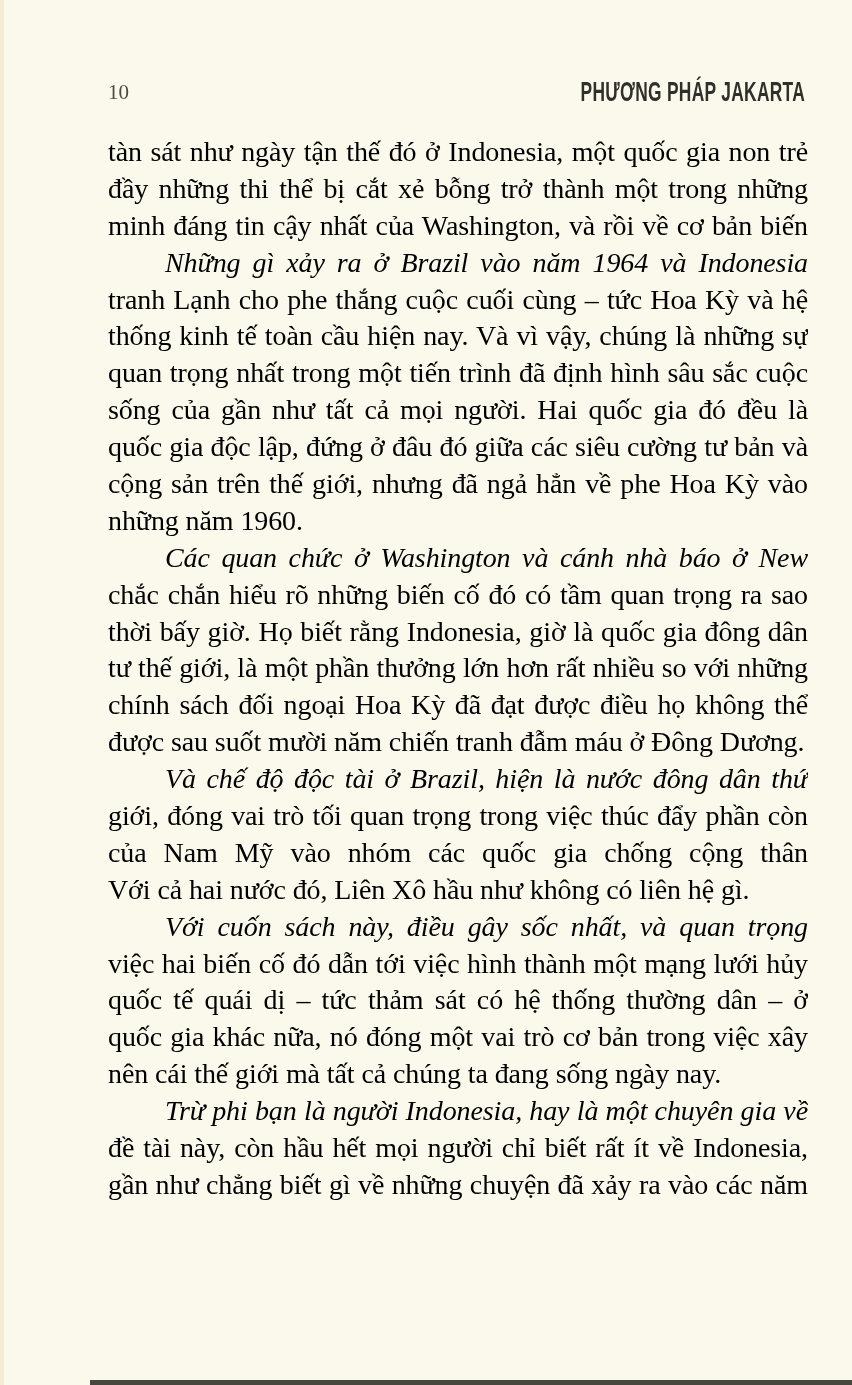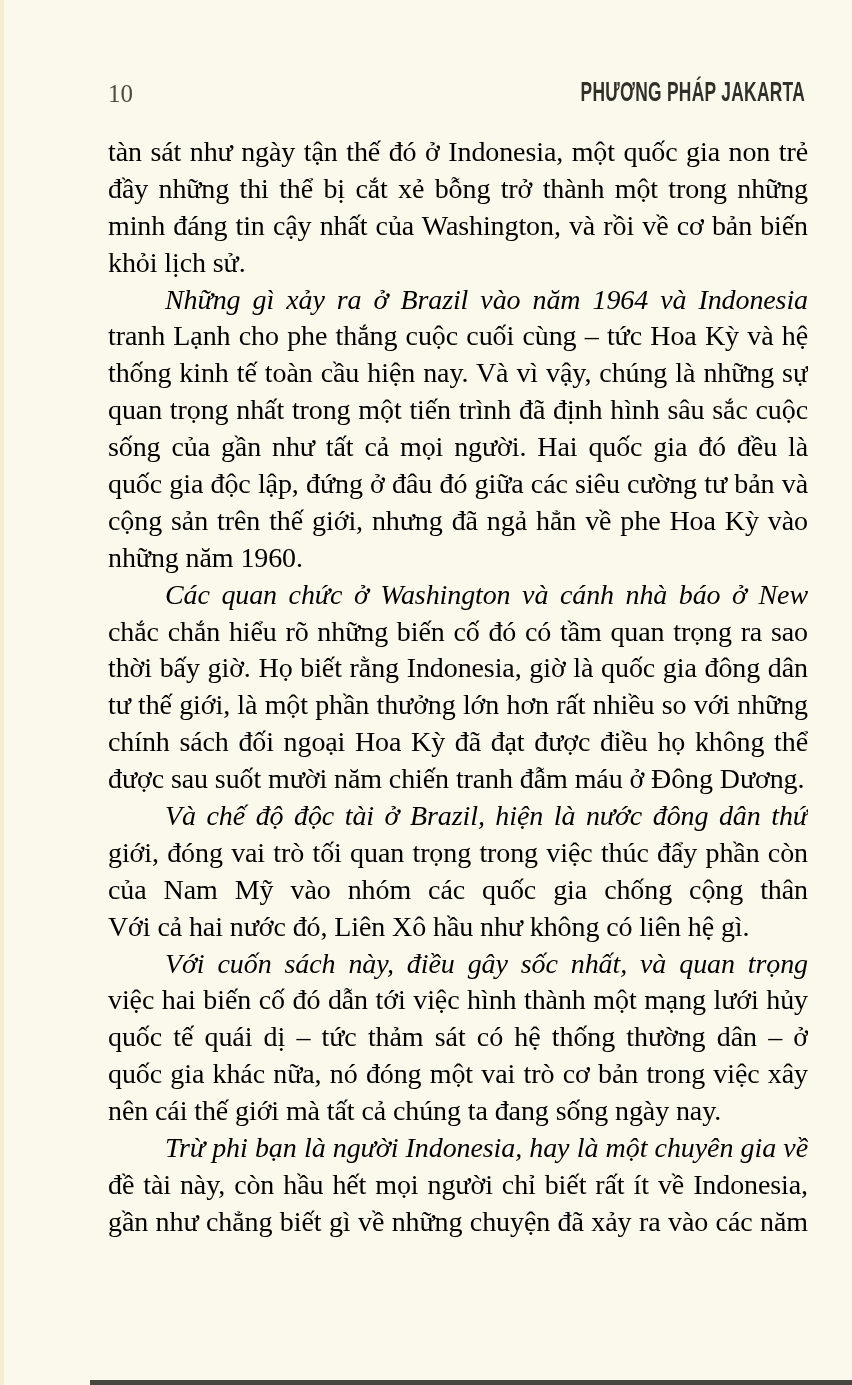--- a/index.html
+++ b/index.html
@@ -21,21 +21,21 @@
     content: "";
     position: absolute;
     left: 0; top: 0; bottom: 0;
     width: 4px;
     background: #f3edd2;
   }
   .page-number {
     position: absolute;
     left: 108px;
     top: 80px;
-    font-size: 25px;
+    font-size: 21px;
     color: #4c4c41;
   }
   .running-head {
     position: absolute;
     right: 47px;
     top: 76px;
     font-family: "Liberation Sans", "DejaVu Sans", sans-serif;
     font-weight: bold;
     font-size: 28px;
     letter-spacing: 0.5px;
@@ -77,21 +77,20 @@
 <body>
 
 <div class="page">
   <div class="page-number">10</div>
   <div class="running-head">PHƯƠNG PHÁP JAKARTA</div>
   <div class="page-body">
       <div class="paragraph">
         <div class="line">tàn sát như ngày tận thế đó ở Indonesia, một quốc gia non trẻ chất</div>
         <div class="line">đầy những thi thể bị cắt xẻ bỗng trở thành một trong những đồng</div>
         <div class="line">minh đáng tin cậy nhất của Washington, và rồi về cơ bản biến mất</div>
-        <div class="line para-end">khỏi lịch sử.</div>
       </div>
       <div class="paragraph">
         <div class="line indent">Những gì xảy ra ở Brazil vào năm 1964 và Indonesia năm</div>
         <div class="line">tranh Lạnh cho phe thắng cuộc cuối cùng – tức Hoa Kỳ và hệ</div>
         <div class="line">thống kinh tế toàn cầu hiện nay. Và vì vậy, chúng là những sự kiện</div>
         <div class="line">quan trọng nhất trong một tiến trình đã định hình sâu sắc cuộc</div>
         <div class="line">sống của gần như tất cả mọi người. Hai quốc gia đó đều là những</div>
         <div class="line">quốc gia độc lập, đứng ở đâu đó giữa các siêu cường tư bản và</div>
         <div class="line">cộng sản trên thế giới, nhưng đã ngả hẳn về phe Hoa Kỳ vào giữa</div>
         <div class="line para-end">những năm 1960.</div>

